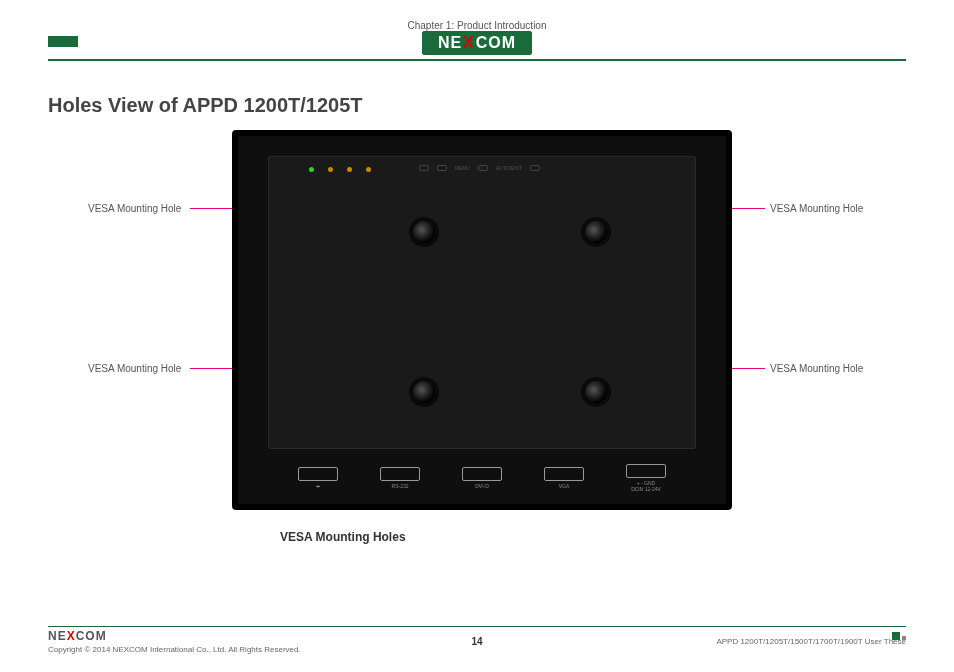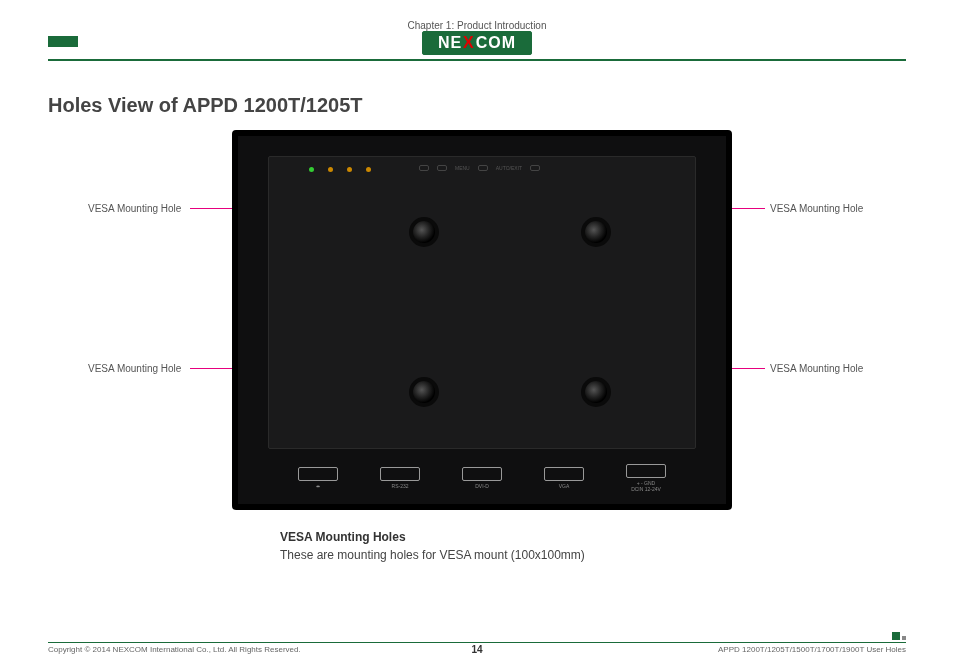--- a/index.html
+++ b/index.html
@@ -147,27 +147,29 @@
     <div>
         <div class="port"></div>
         <div class="port-label" style="white-space:pre">+ - GND
 DCIN 12-24V</div>
       </div>
   </div>
 </div>
 
 <div class="desc">
   <h3>VESA Mounting Holes</h3>
-  <p>These are mounting holes for VESA mount (100x100mm)</p>
 </div>
 
 <div class="foot-boxes">
   <div class="fb"></div>
   <div class="fb sm"></div>
 </div>
 
 <div class="footer">
   <div style="display:flex;flex-direction:column;gap:2px">
+    <div class="footer-logo">
+      <span>NE</span><span class="lx">X</span><span>COM</span>
+    </div>
     <div>Copyright © 2014 NEXCOM International Co., Ltd. All Rights Reserved.</div>
   </div>
   <div class="pg">14</div>
-  <div>APPD 1200T/1205T/1500T/1700T/1900T User Holes</div>
+  <div>APPD 1200T/1205T/1500T/1700T/1900T User These</div>
 </div>
 
 </body></html>

